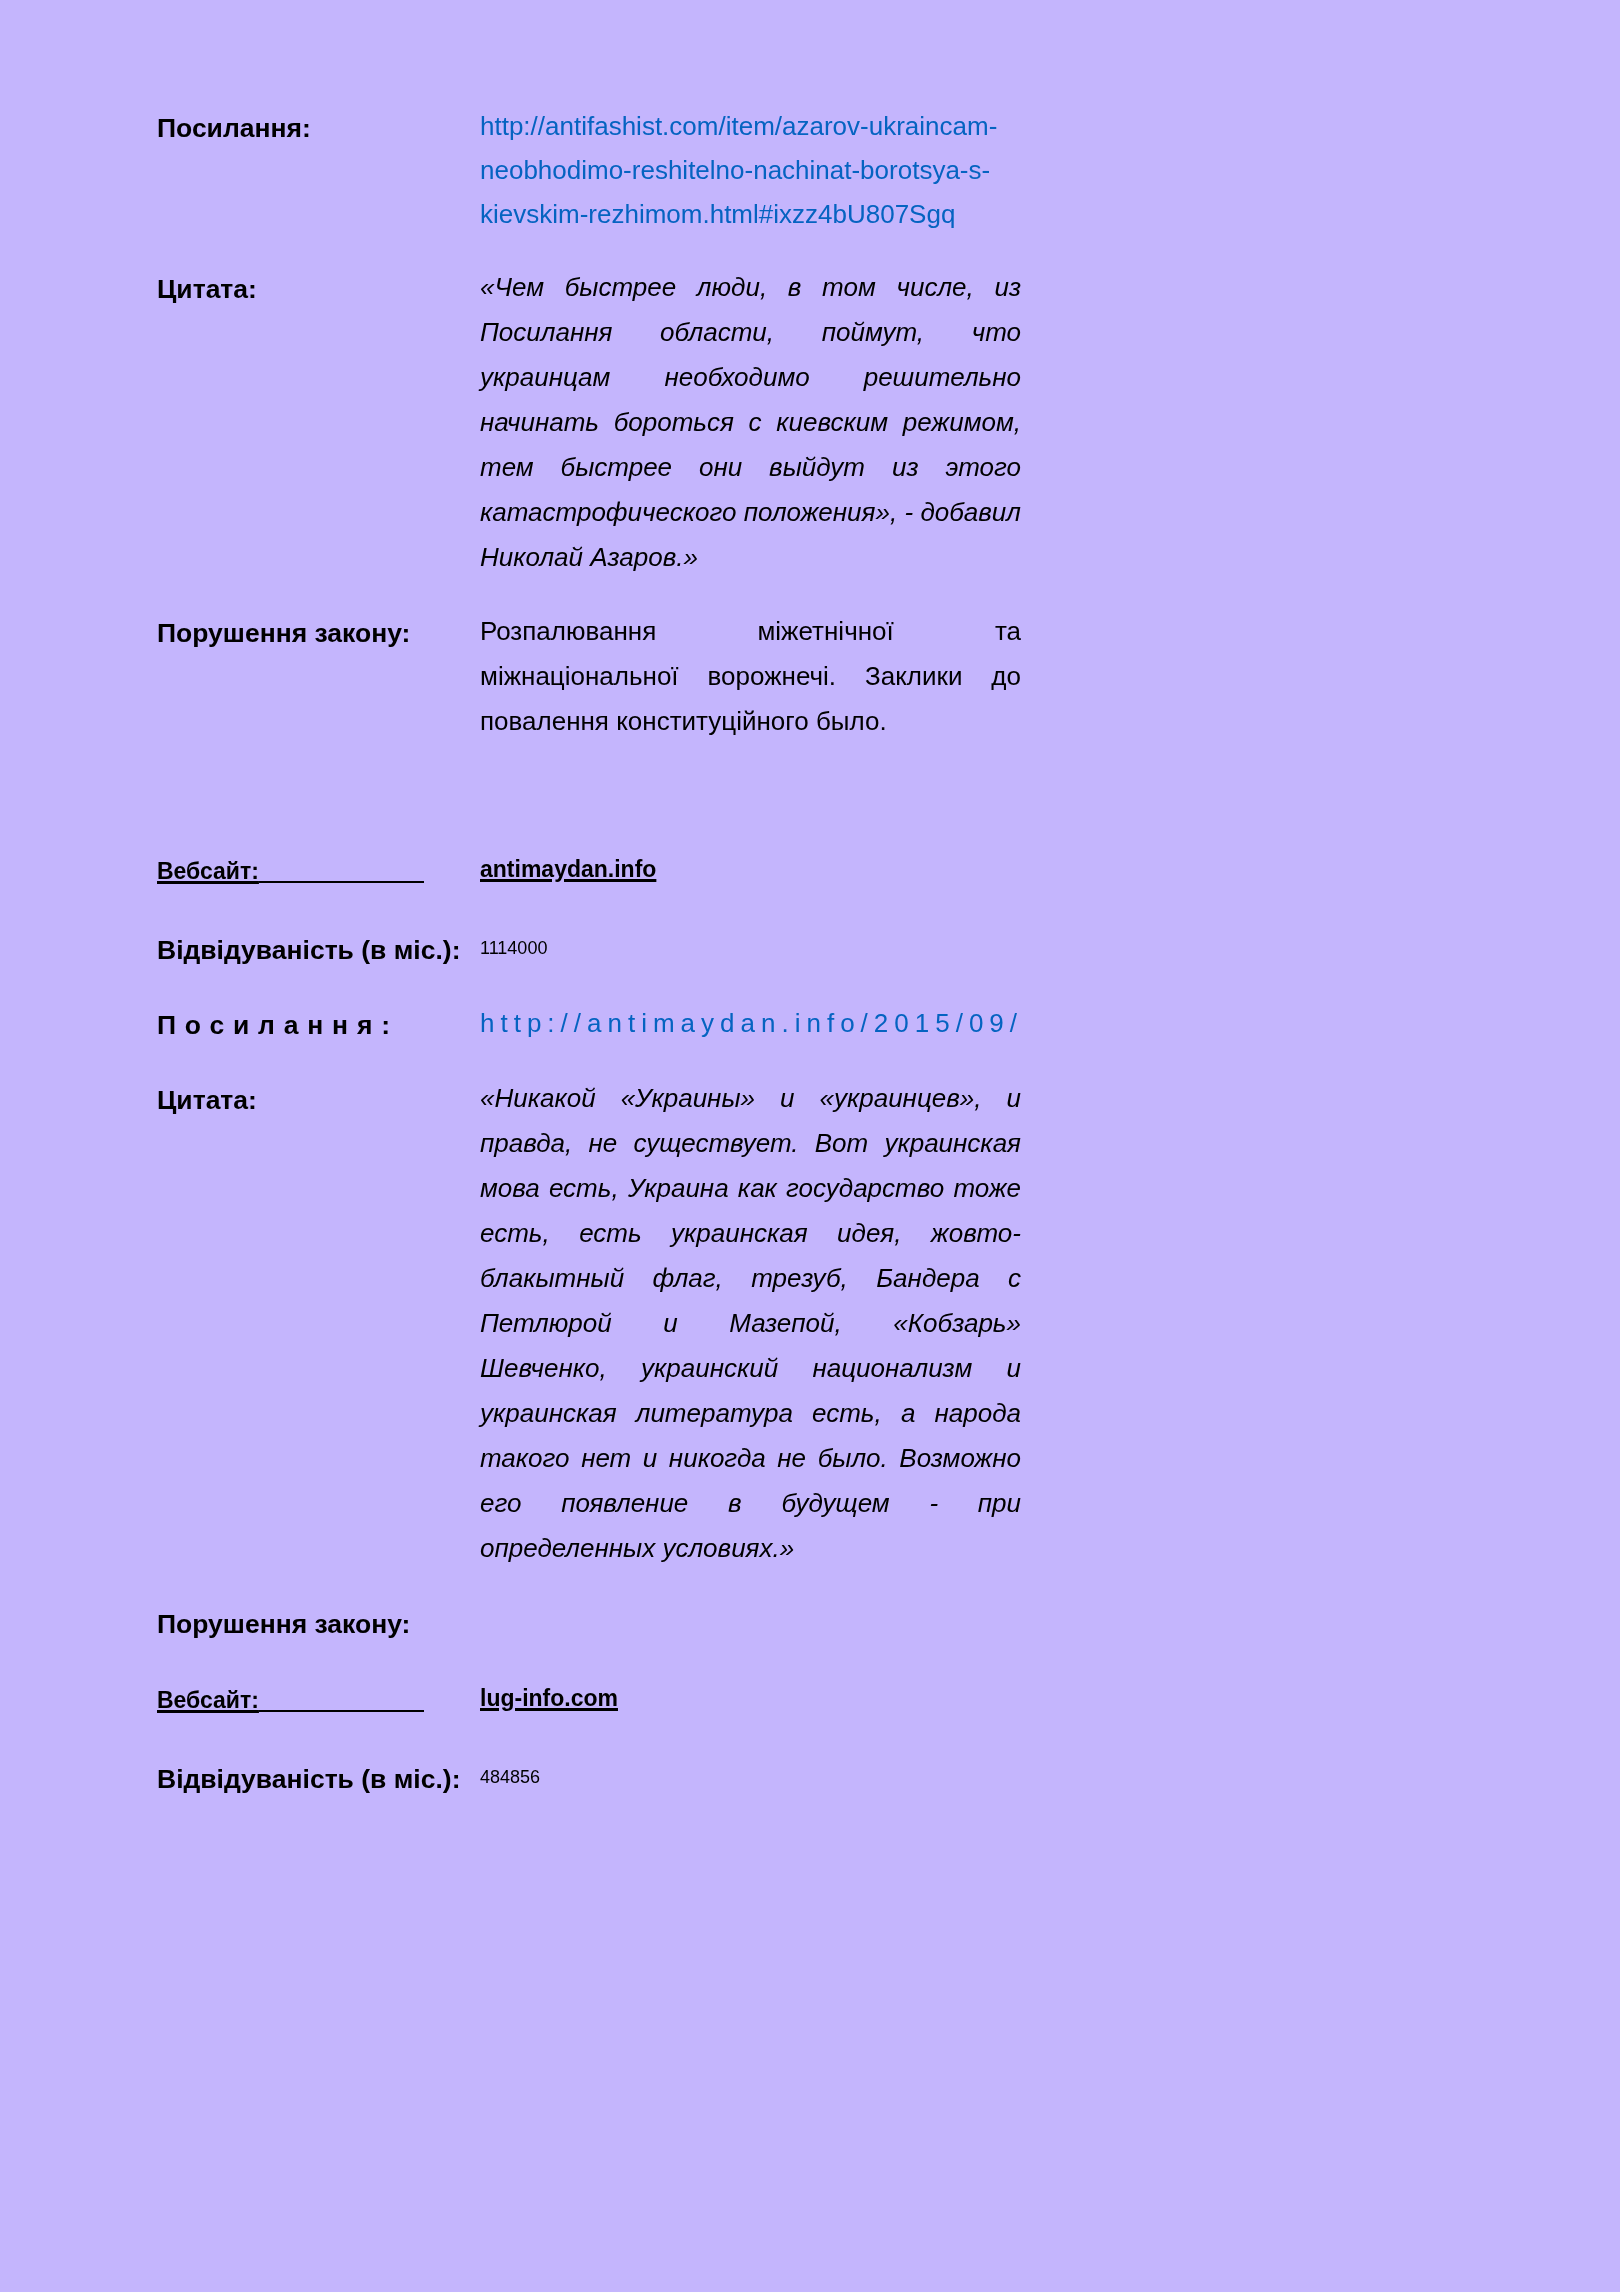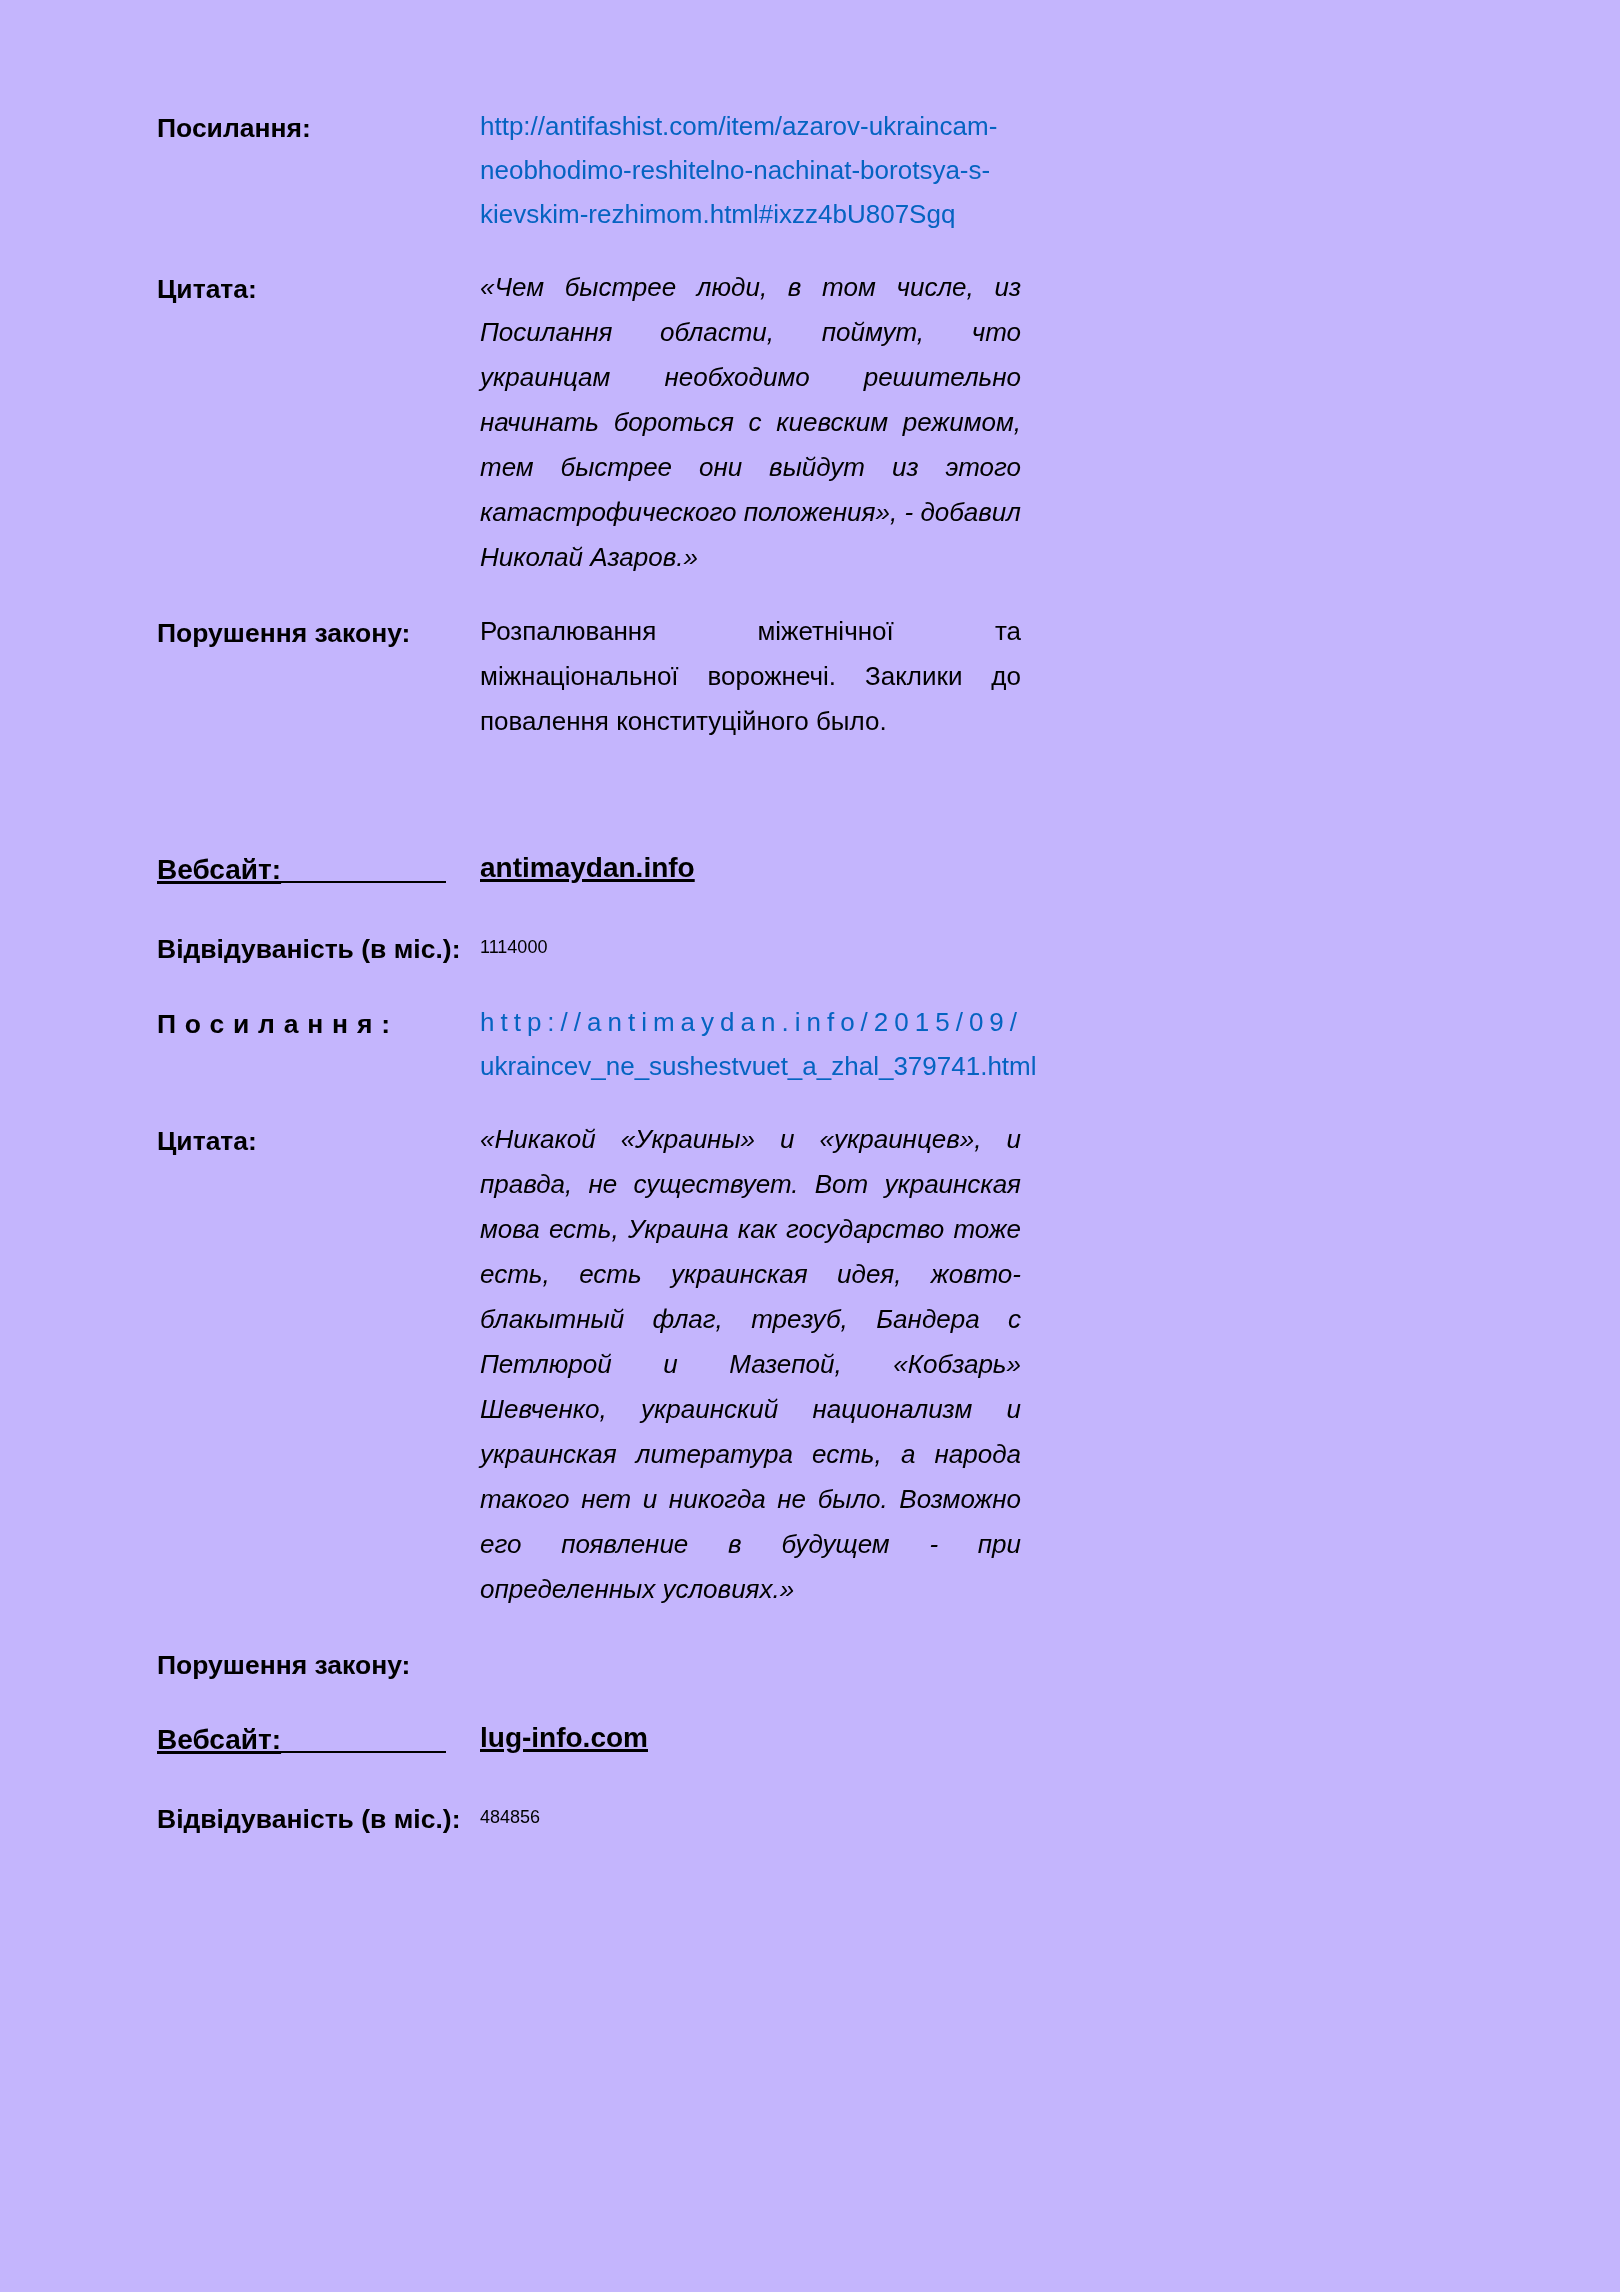--- a/index.html
+++ b/index.html
@@ -62,21 +62,21 @@
   .violation {
     text-align: justify;
     line-height: 45px;
   }
   .section-gap { margin-top: 102px; }
   .website-row { margin-bottom: 33px; }
   .bold-u {
     font-weight: bold;
     text-decoration: underline;
     text-decoration-thickness: 2.5px;
-    font-size: 28px;
+    font-size: 23px;
   }
   .underline-tab {
     display: inline-block;
     width: 165px;
     height: 31px;
     border-bottom: 2.5px solid #000;
     vertical-align: baseline;
     margin-bottom: -3.9px;
   }
   .value-num { font-size: 18px; }
@@ -120,21 +120,20 @@
     <div class="row">
       <div class="label-cell">Відвідуваність (в міс.):</div>
       <div class="value-cell value-num">1114000</div>
     </div>
 
     <div class="row">
       <div class="label-cell label-spread">Посилання:</div>
       <div class="value-cell">
         <a class="doc-link">
           <span class="link-line spread">http://antimaydan.info/2015/09/</span>
-          <span class="link-line">ukraincev_ne_sushestvuet_a_zhal_379741.html</span>
         </a>
       </div>
     </div>
 
     <div class="row">
       <div class="label-cell">Цитата:</div>
       <div class="value-cell quote">«Никакой «Украины» и «украинцев», и правда, не существует. Вот украинская мова есть, Украина как государство тоже есть, есть украинская идея, жовто-блакытный флаг, трезуб, Бандера с Петлюрой и Мазепой, «Кобзарь» Шевченко, украинский национализм и украинская литература есть, а народа такого нет и никогда не было. Возможно его появление в будущем - при определенных условиях.»</div>
     </div>
 
     <div class="row">

